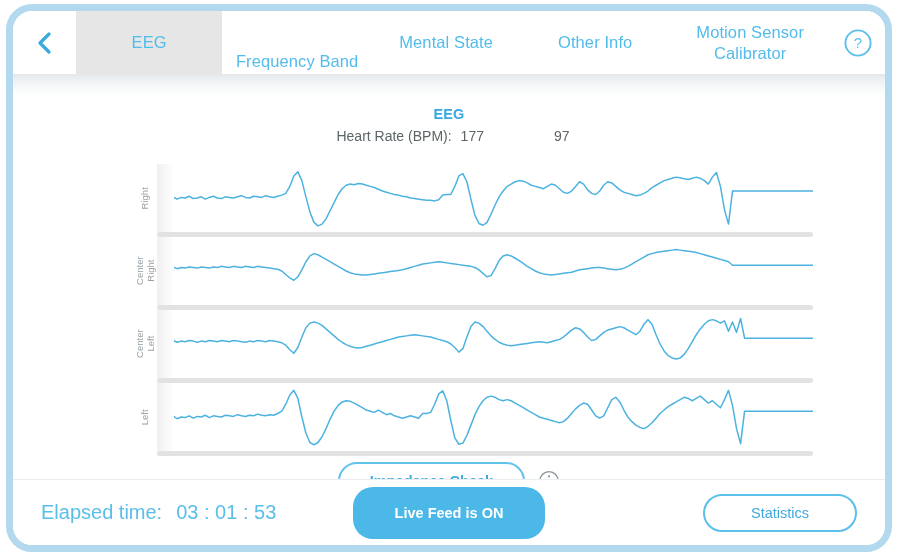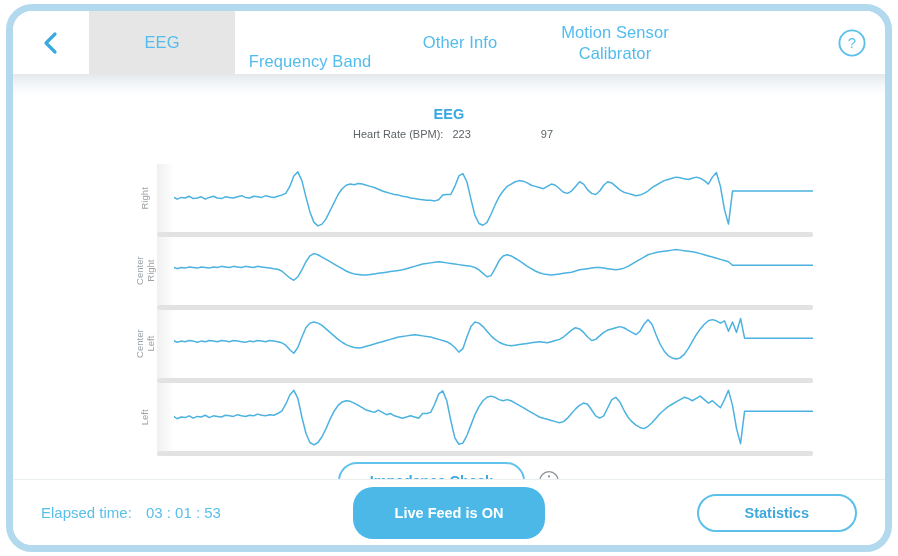--- a/index.html
+++ b/index.html
@@ -108,21 +108,21 @@
     font-size: 14.5px;
     letter-spacing: .2px;
   }
   .vitals {
     position: absolute;
     top: 54px; left: 0; right: 0;
     display: flex;
     justify-content: center;
     gap: 70px;
     color: #5d6468;
-    font-size: 11px;
+    font-size: 14px;
     padding-left: 8px;
   }
   .vital { display: flex; gap: 9px; }
   .vital .v-value { color: #5d6468; }
 
   
   .chart-area {
     position: absolute;
     left: 120px; top: 90px;
     width: 680px; height: 290px;
@@ -202,21 +202,21 @@
     flex: 0 0 66px;
     height: 66px;
     border-top: 1px solid #e9eef1;
     background: #ffffff;
     display: flex;
     align-items: center;
     padding: 0 28px;
   }
   .elapsed {
     color: #59bfe9;
-    font-size: 15px;
+    font-size: 20px;
     display: flex;
     gap: 14px;
     white-space: nowrap;
   }
   .footer-center {
     position: absolute;
     left: 0; right: 0;
     display: flex;
     justify-content: center;
     pointer-events: none;
@@ -234,21 +234,21 @@
     font-family: "Liberation Sans", sans-serif;
     white-space: nowrap;
   }
   .btn-stats {
     margin-left: auto;
     border: 2px solid #5cc0ea;
     color: #3fa9dd;
     background: #ffffff;
     border-radius: 22px;
     font-size: 14.5px;
-    font-weight: bold;
+    font-weight: normal;
     padding: 9px 46px;
     cursor: pointer;
     font-family: "Liberation Sans", sans-serif;
     white-space: nowrap;
   }
 </style>
 </head>
 <body>
 
 <div id="app">
@@ -262,20 +262,23 @@
           </svg>
         </div>
 
         <div class="tabs">
           <div class="tab t-eeg active">
             <span>EEG</span>
           </div>
           <div class="tab t-freq">
             <span>Frequency Band</span>
           </div>
+          <div class="tab t-mental">
+            <span>Mental State</span>
+          </div>
           <div class="tab t-other">
             <span>Other Info</span>
           </div>
           <div class="tab t-motion">
             <span>Motion Sensor
 Calibrator</span>
           </div>
         </div>
 
         <div class="help-btn">
@@ -287,21 +290,21 @@
       </div>
       <div class="header-shadow"></div>
 
       <div class="body">
 
         <div class="eeg-title">EEG</div>
 
         <div class="vitals">
           <div class="vital">
             <span class="v-label">Heart Rate (BPM):</span>
-            <span class="v-value">223</span>
+            <span class="v-value">177</span>
           </div>
           <div class="vital">
             <span class="v-value">97</span>
           </div>
         </div>
 
         <div class="chart-area" id="chart-area">
             <div class="channel">
               <div class="ch-label">
                 <span>Right</span>

